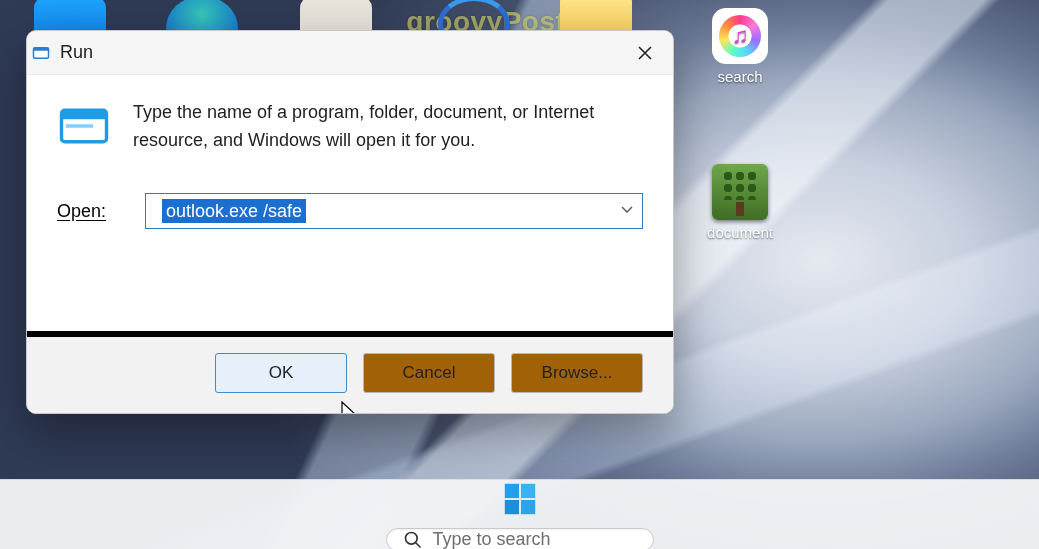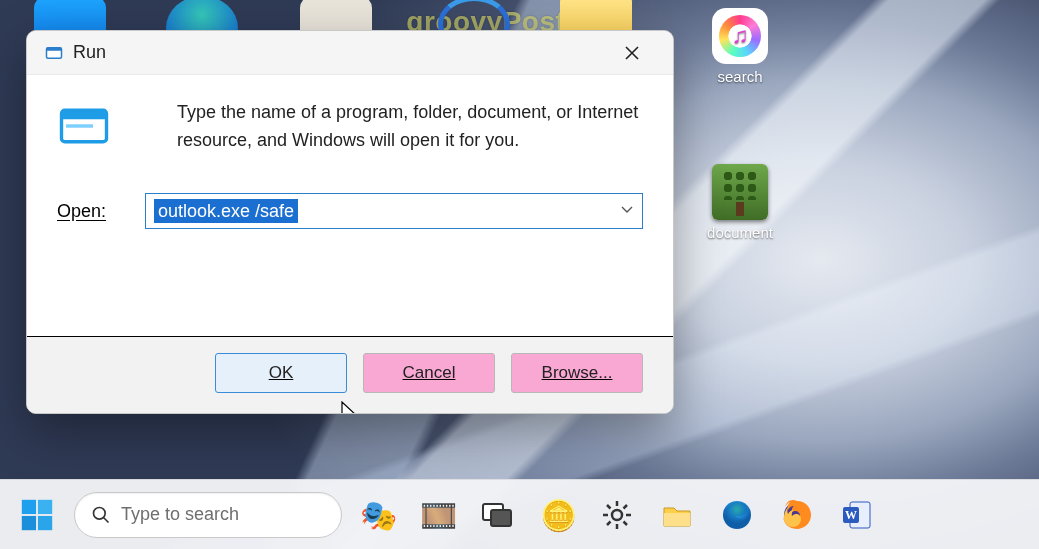--- a/index.html
+++ b/index.html
@@ -39,52 +39,52 @@
     background:radial-gradient(circle,#2d5a17 0 50%, transparent 52%) 0 0/12px 12px;}
 
   
   .top-icons { position:absolute; top:0; left:0; right:0; height:68px; overflow:hidden; }
   .top-ico { position:absolute; top:-4px; width:72px; height:64px; border-radius:12px; }
 
   
   .run-dialog { position:absolute; left:26px; top:30px; width:648px; height:384px;
     background:#fff; border:1px solid #c8c8c8; border-radius:10px; box-shadow:0 18px 48px rgba(0,0,0,.35);
     display:flex; flex-direction:column; overflow:hidden; }
-  .titlebar { height:44px; display:flex; align-items:center; padding:0 18px; background:#f5f5f5;
+  .titlebar { height:44px; display:flex; align-items:center; padding:0 5px; background:#f5f5f5;
     border-bottom:1px solid #eaeaea; }
   .title-icon { width:18px; height:18px; margin-right:10px; display:flex; }
   .title-text { font-size:18px; color:#222; }
   .close-btn { margin-left:auto; width:46px; height:44px; display:flex; align-items:center;
     justify-content:center; cursor:pointer; color:#222; }
   .close-btn svg { width:16px; height:16px; }
 
   .dlg-body { padding:24px 30px 14px 30px; flex:1; }
   .desc-row { display:flex; gap:22px; align-items:flex-start; }
   .run-big-icon { width:54px; flex:none; }
-  .desc-text { font-size:18px; line-height:1.55; color:#222;margin-left:44px; }
+  .desc-text { font-size:18px; line-height:1.55; color:#222; }
 
   .open-row { display:flex; align-items:center; margin-top:36px; gap:30px; }
   .open-label { font-size:18px; color:#000; text-decoration:underline; text-underline-offset:3px; min-width:58px;}
   .combo { flex:1; height:36px; border:1px solid #2a7ecb; background:#fff; display:flex;
     align-items:center; position:relative; }
-  .combo .sel { margin-left:8px; padding:1px 4px; background:#1b6fd0; color:#fff; font-size:18px; line-height:22px; }
+  .combo .sel { margin-left:16px; padding:1px 4px; background:#1b6fd0; color:#fff; font-size:18px; line-height:22px; }
   .combo .chev { position:absolute; right:8px; top:50%; transform:translateY(-50%); color:#555; }
 
   .btn-row { background:#f2f2f2; padding:16px 30px 20px 30px; display:flex; gap:16px;
-    justify-content:flex-end; border-top:1px solid #000000;text-decoration:underline; }
-  .btn { min-width:132px; height:40px; border:1px solid #b7b7b7; background:#f9a8d4;
+    justify-content:flex-end; border-top:6px solid #000000; }
+  .btn { min-width:132px; height:40px; border:1px solid #b7b7b7; background:#a16207;
     font-size:17px; color:#222; cursor:pointer; border-radius:3px; }
   .btn.primary { background:#e5f0fb; border-color:#3a8bd8; }
 
   .cursor { position:absolute; left:314px; top:370px; width:20px; height:26px; }
 
   
   .taskbar { position:absolute; left:0; right:0; bottom:0; height:70px;
     background:rgba(243,244,247,.96); border-top:1px solid rgba(0,0,0,.08);
-    display:flex; align-items:center; padding:0 10px; gap:10px; backdrop-filter:blur(6px); }
+    display:flex; align-items:center; padding:0 10px; gap:10px; backdrop-filter:blur(6px);flex-direction:column; }
   .start-btn { width:54px; height:54px; border-radius:8px; display:flex; align-items:center;
     justify-content:center; cursor:pointer; }
   .searchbox { height:46px; width:268px; border:1px solid #c9c9c9; border-radius:23px;
     background:#fff; display:flex; align-items:center; padding:0 16px; gap:10px;
     box-shadow:inset 0 1px 2px rgba(0,0,0,.06); cursor:text; }
   .searchbox svg { width:20px; height:20px; color:#444; }
   .search-ph { font-size:18px; color:#6f6f6f; }
   .tb-ico { width:50px; height:50px; border-radius:8px; display:flex; align-items:center;
     justify-content:center; cursor:pointer; }
   .tb-ico svg, .tb-ico .emoji { width:34px; height:34px; font-size:30px; }

